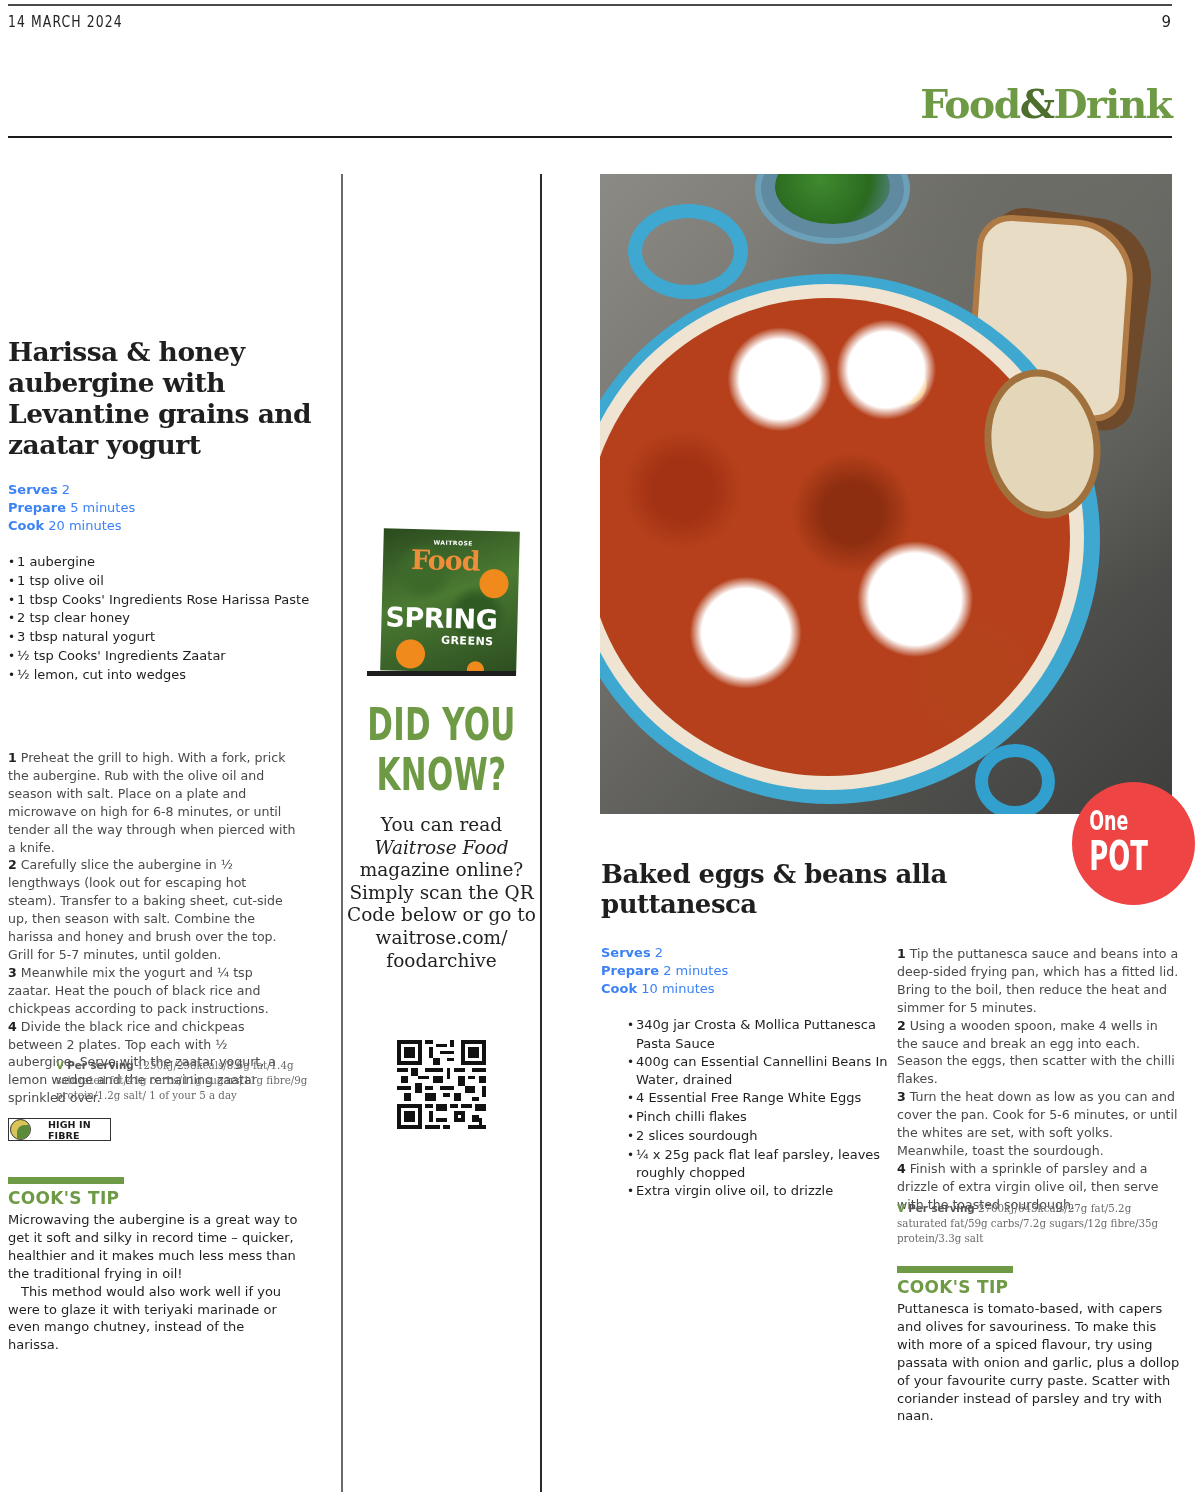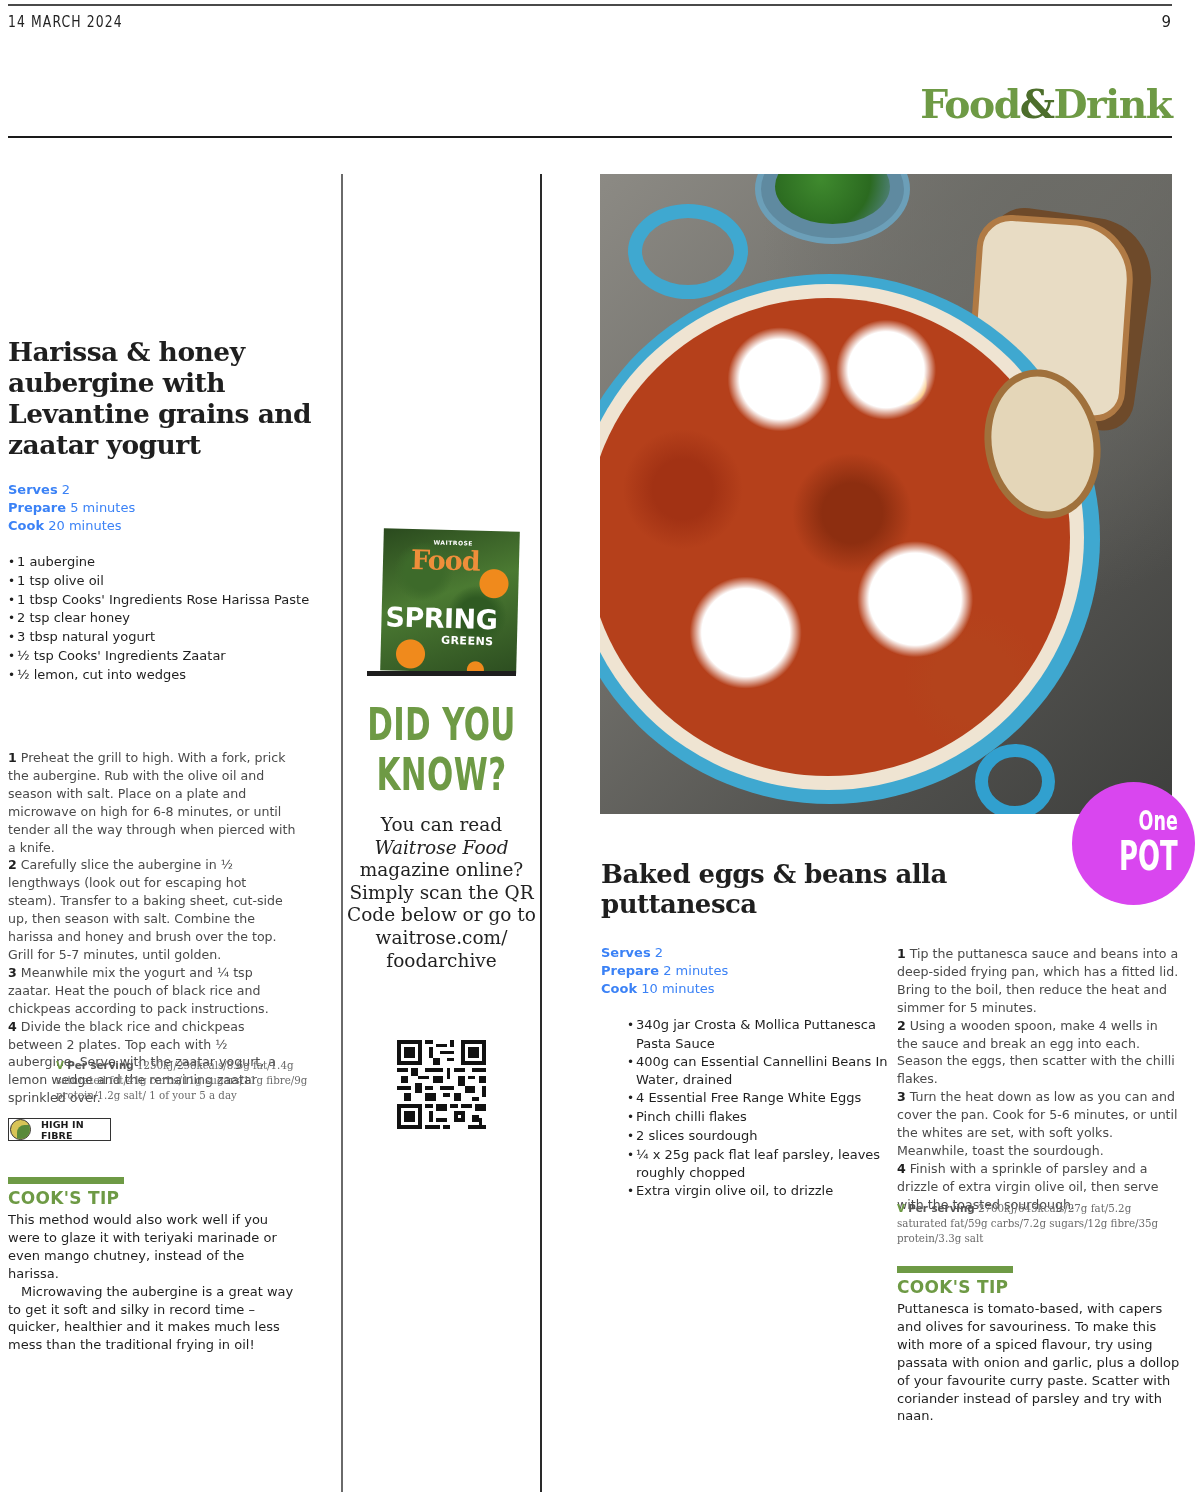--- a/index.html
+++ b/index.html
@@ -44,21 +44,21 @@
   .nutrition { font-family: "DejaVu Serif", serif; font-size: 10.3px; line-height: 14.8px; color: #6a6a6a; }
   .nutrition .v { color: #6e9a45; font-weight: bold; font-family: "DejaVu Sans", sans-serif; }
   .nutrition .ps { color: #555; font-weight: bold; font-family: "DejaVu Sans", sans-serif; }
   .nut-1 { left: 8px; top: 1058px; width: 290px; margin-left: 48px; }
   .nut-2 { left: 897px; top: 1201px; width: 285px; }
 
   
   .fibre-badge { left: 8px; top: 1118px; width: 103px; height: 23px; border: 1.5px solid #333; display: flex; align-items: center; padding-left: 1px; }
   .fibre-icon { width: 21px; height: 21px; border-radius: 50%; border: 1.5px solid #333; background: #d8c457; position: relative; overflow: hidden; flex: none; }
   .fibre-icon::after { content: ""; position: absolute; left: 6px; top: 5px; width: 15px; height: 15px; border-radius: 50% 0 50% 0; background: #5a8a3a; }
-  .fibre-label { margin-left: 10px; font-size: 9.5px; font-weight: bold; color: #1a1a1a; letter-spacing: 0.1px; }
+  .fibre-label { margin-left: 17px; font-size: 9.5px; font-weight: bold; color: #1a1a1a; letter-spacing: 0.1px; }
 
   
   .tip-bar { height: 7px; width: 116px; background: #6e9a45; }
   .tip-bar-1 { left: 8px; top: 1177px; }
   .tip-bar-2 { left: 897px; top: 1266px; }
   .tip-heading { font-size: 17px; font-weight: bold; color: #6e9a45; letter-spacing: 0.3px; }
   .tip-heading-1 { left: 8px; top: 1188px; }
   .tip-heading-2 { left: 897px; top: 1277px; }
   .tip-body { font-size: 13px; line-height: 17.9px; color: #1f1f1f; }
   .tip-body-1 { left: 8px; top: 1211px; width: 290px; }
@@ -106,21 +106,21 @@
       radial-gradient(circle at 55% 45%, #8d2e10 0 30px, transparent 60px),
       radial-gradient(circle at 80% 80%, #b4431c 0 40px, transparent 70px),
       #b5401b; }
   .bowl { position: absolute; left: 155px; top: -40px; width: 155px; height: 110px; border-radius: 50%; background: #5f8aa0; border: 6px solid #6c9fb8; }
   .bowl-herbs { position: absolute; left: 175px; top: -25px; width: 115px; height: 75px; border-radius: 50%; background: radial-gradient(circle at 40% 40%, #3f8a2e, #2b6a20 60%, #5f8aa0 100%); }
   .bread-back { position: absolute; left: 380px; top: 40px; width: 165px; height: 210px; border-radius: 34px 60px 30px 40px; background: #6e4a2a; transform: rotate(8deg); }
   .bread-mid { position: absolute; left: 372px; top: 44px; width: 158px; height: 200px; border-radius: 34px 60px 30px 40px; background: #e8dcc4; border: 6px solid #b07a44; transform: rotate(4deg); }
   .bread-front { position: absolute; left: 385px; top: 195px; width: 115px; height: 150px; border-radius: 50%; background: #e4d6b8; border: 7px solid #a0713c; transform: rotate(-10deg); }
 
   
-  .onepot { left: 1072px; top: 782px; width: 123px; height: 123px; border-radius: 50%; background: #d946ef; color: #fff; text-align: right; font-family: "DejaVu Sans Condensed", "DejaVu Sans", sans-serif; font-weight: bold; }
+  .onepot { left: 1072px; top: 782px; width: 123px; height: 123px; border-radius: 50%; background: #ef4444; color: #fff; text-align: left; font-family: "DejaVu Sans Condensed", "DejaVu Sans", sans-serif; font-weight: bold; }
   .onepot-one { position: absolute; left: 0; right: 0; top: 25px; font-size: 27px; line-height: 28px; transform: scaleX(0.72); }
   .onepot-pot { position: absolute; left: 0; right: 0; top: 54px; font-size: 40px; line-height: 40px; transform: scaleX(0.72); }
 </style>
 </head>
 <body>
 
 <div class="abs top-rule"></div>
 <div class="abs date">14 MARCH 2024</div>
 <div class="abs page-num">9</div>
 <div class="abs masthead"><span>Food</span><span class="amp">&amp;</span><span>Drink</span></div>
@@ -161,22 +161,22 @@
 </div>
 
 <div class="abs fibre-badge">
   <span class="fibre-icon"></span>
   <span class="fibre-label">HIGH IN FIBRE</span>
 </div>
 
 <div class="abs tip-bar tip-bar-1"></div>
 <div class="abs tip-heading tip-heading-1">COOK'S TIP</div>
 <div class="abs tip-body tip-body-1">
+  <p>Microwaving the aubergine is a great way to get it soft and silky in record time – quicker, healthier and it makes much less mess than the traditional frying in oil!</p>
   <p>This method would also work well if you were to glaze it with teriyaki marinade or even mango chutney, instead of the harissa.</p>
-  <p>Microwaving the aubergine is a great way to get it soft and silky in record time – quicker, healthier and it makes much less mess than the traditional frying in oil!</p>
 </div>
 
 <div class="abs mag-cover">
   <span class="mag-brand">WAITROSE</span>
   <span class="mag-food">Food</span>
   <span class="mag-spring">SPRING</span>
   <span class="mag-greens">GREENS</span>
 </div>
 <div class="abs mag-shelf"></div>
 

